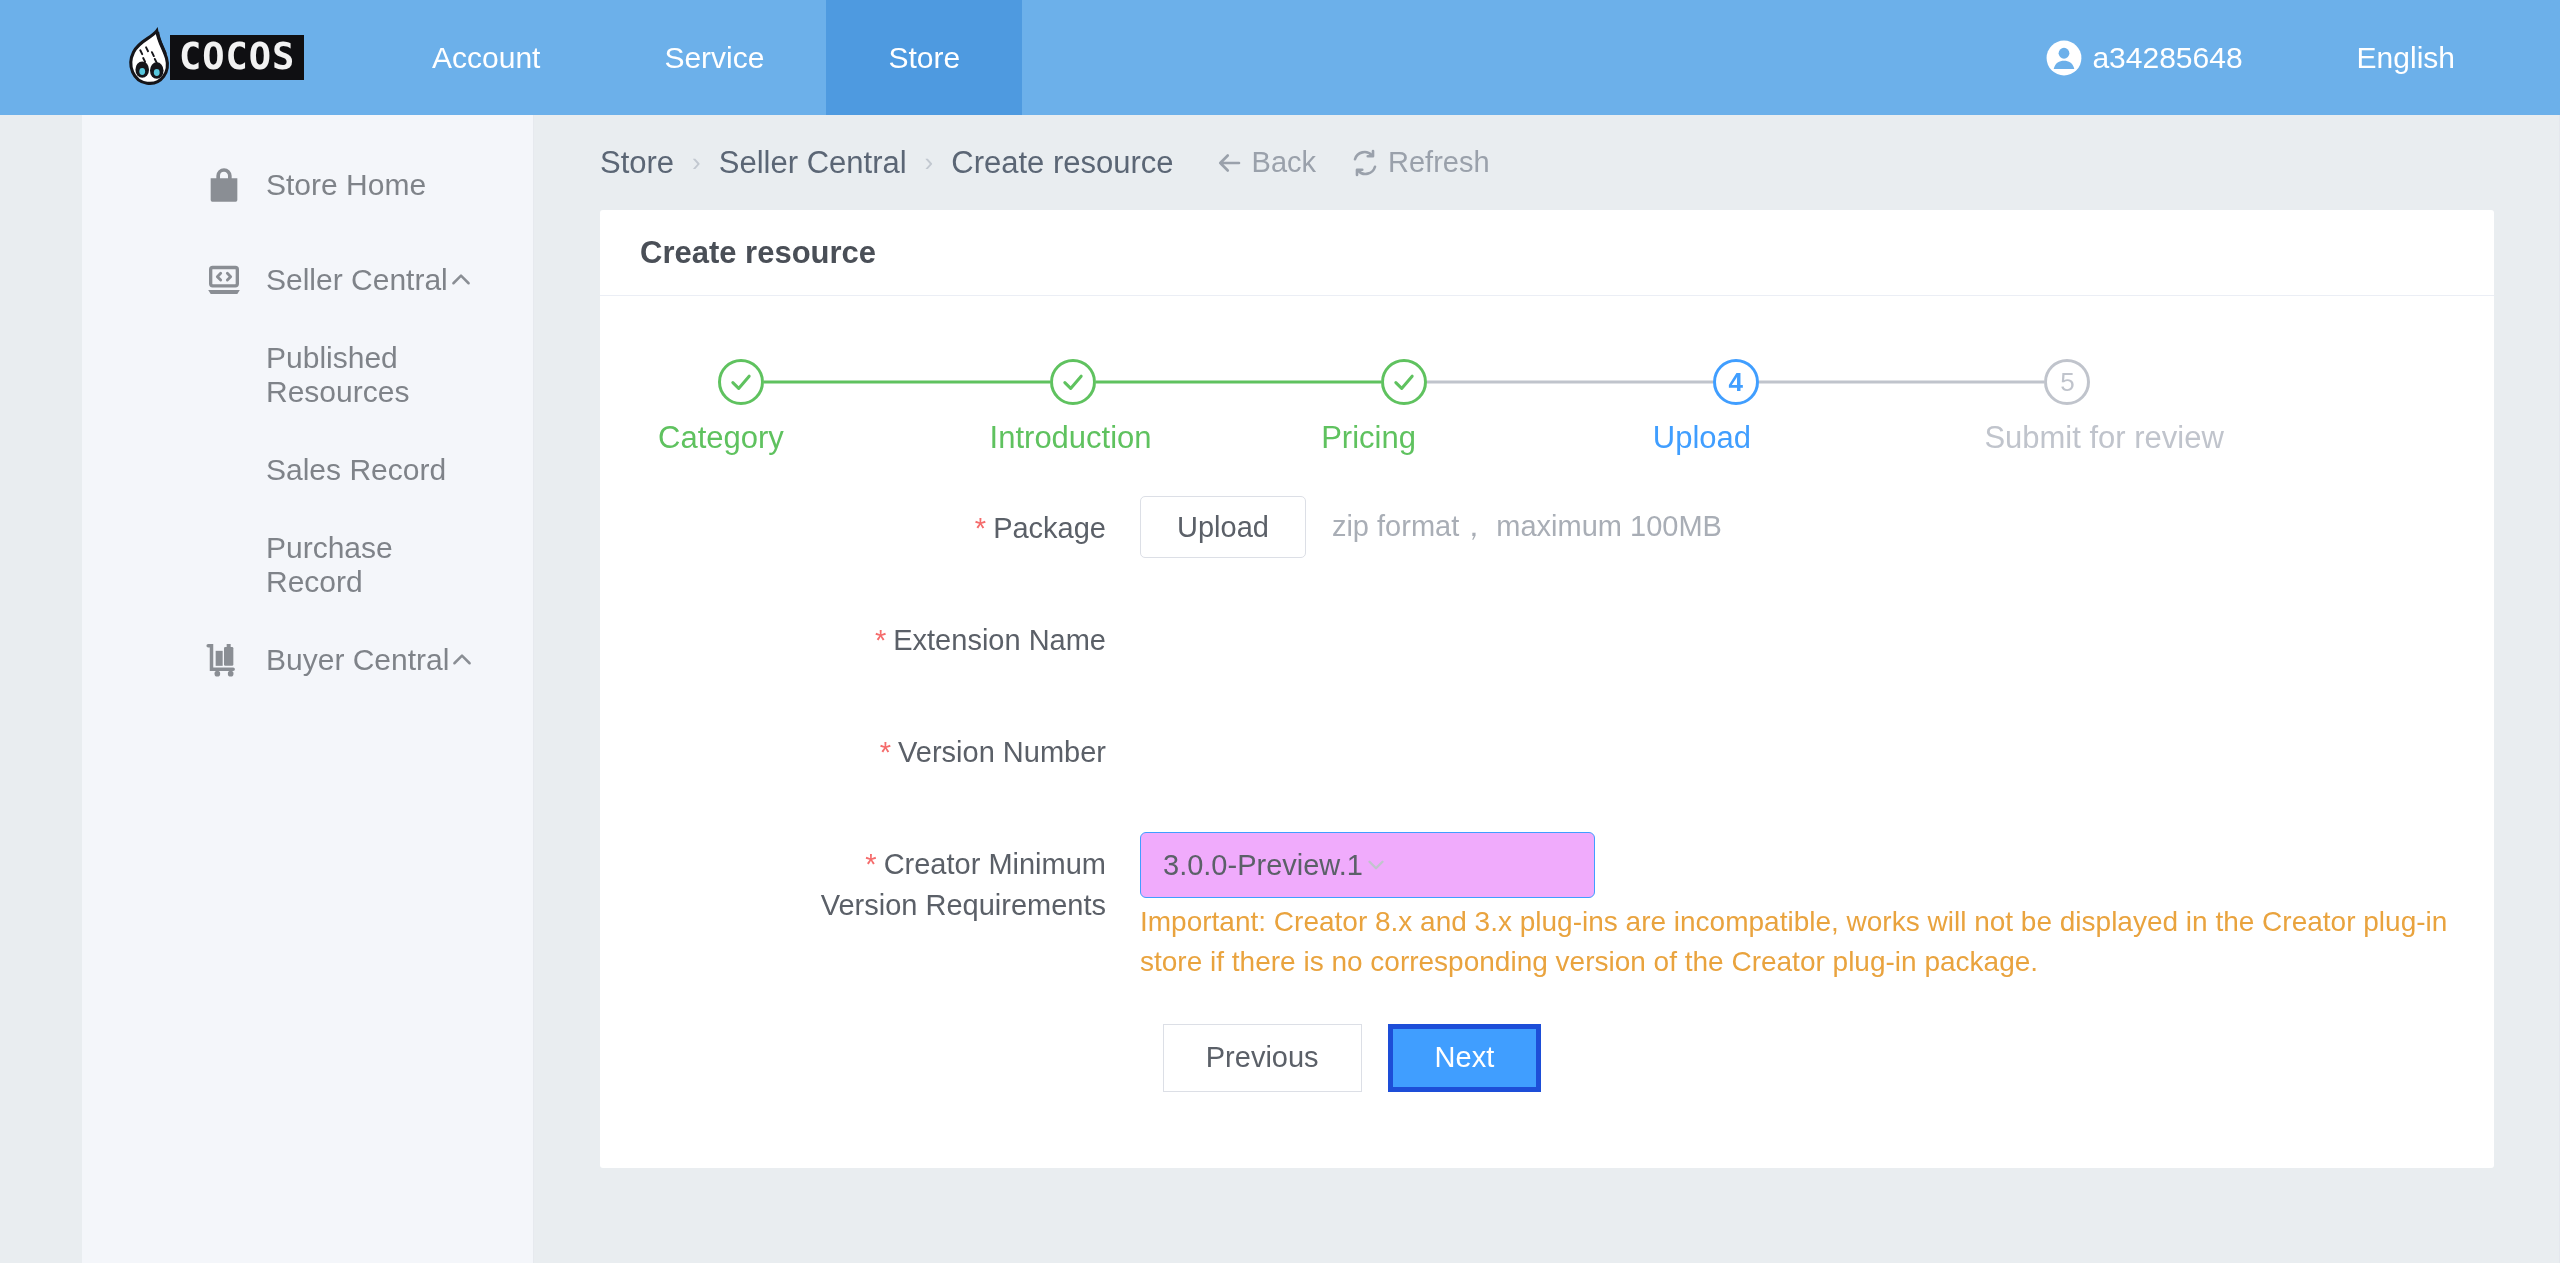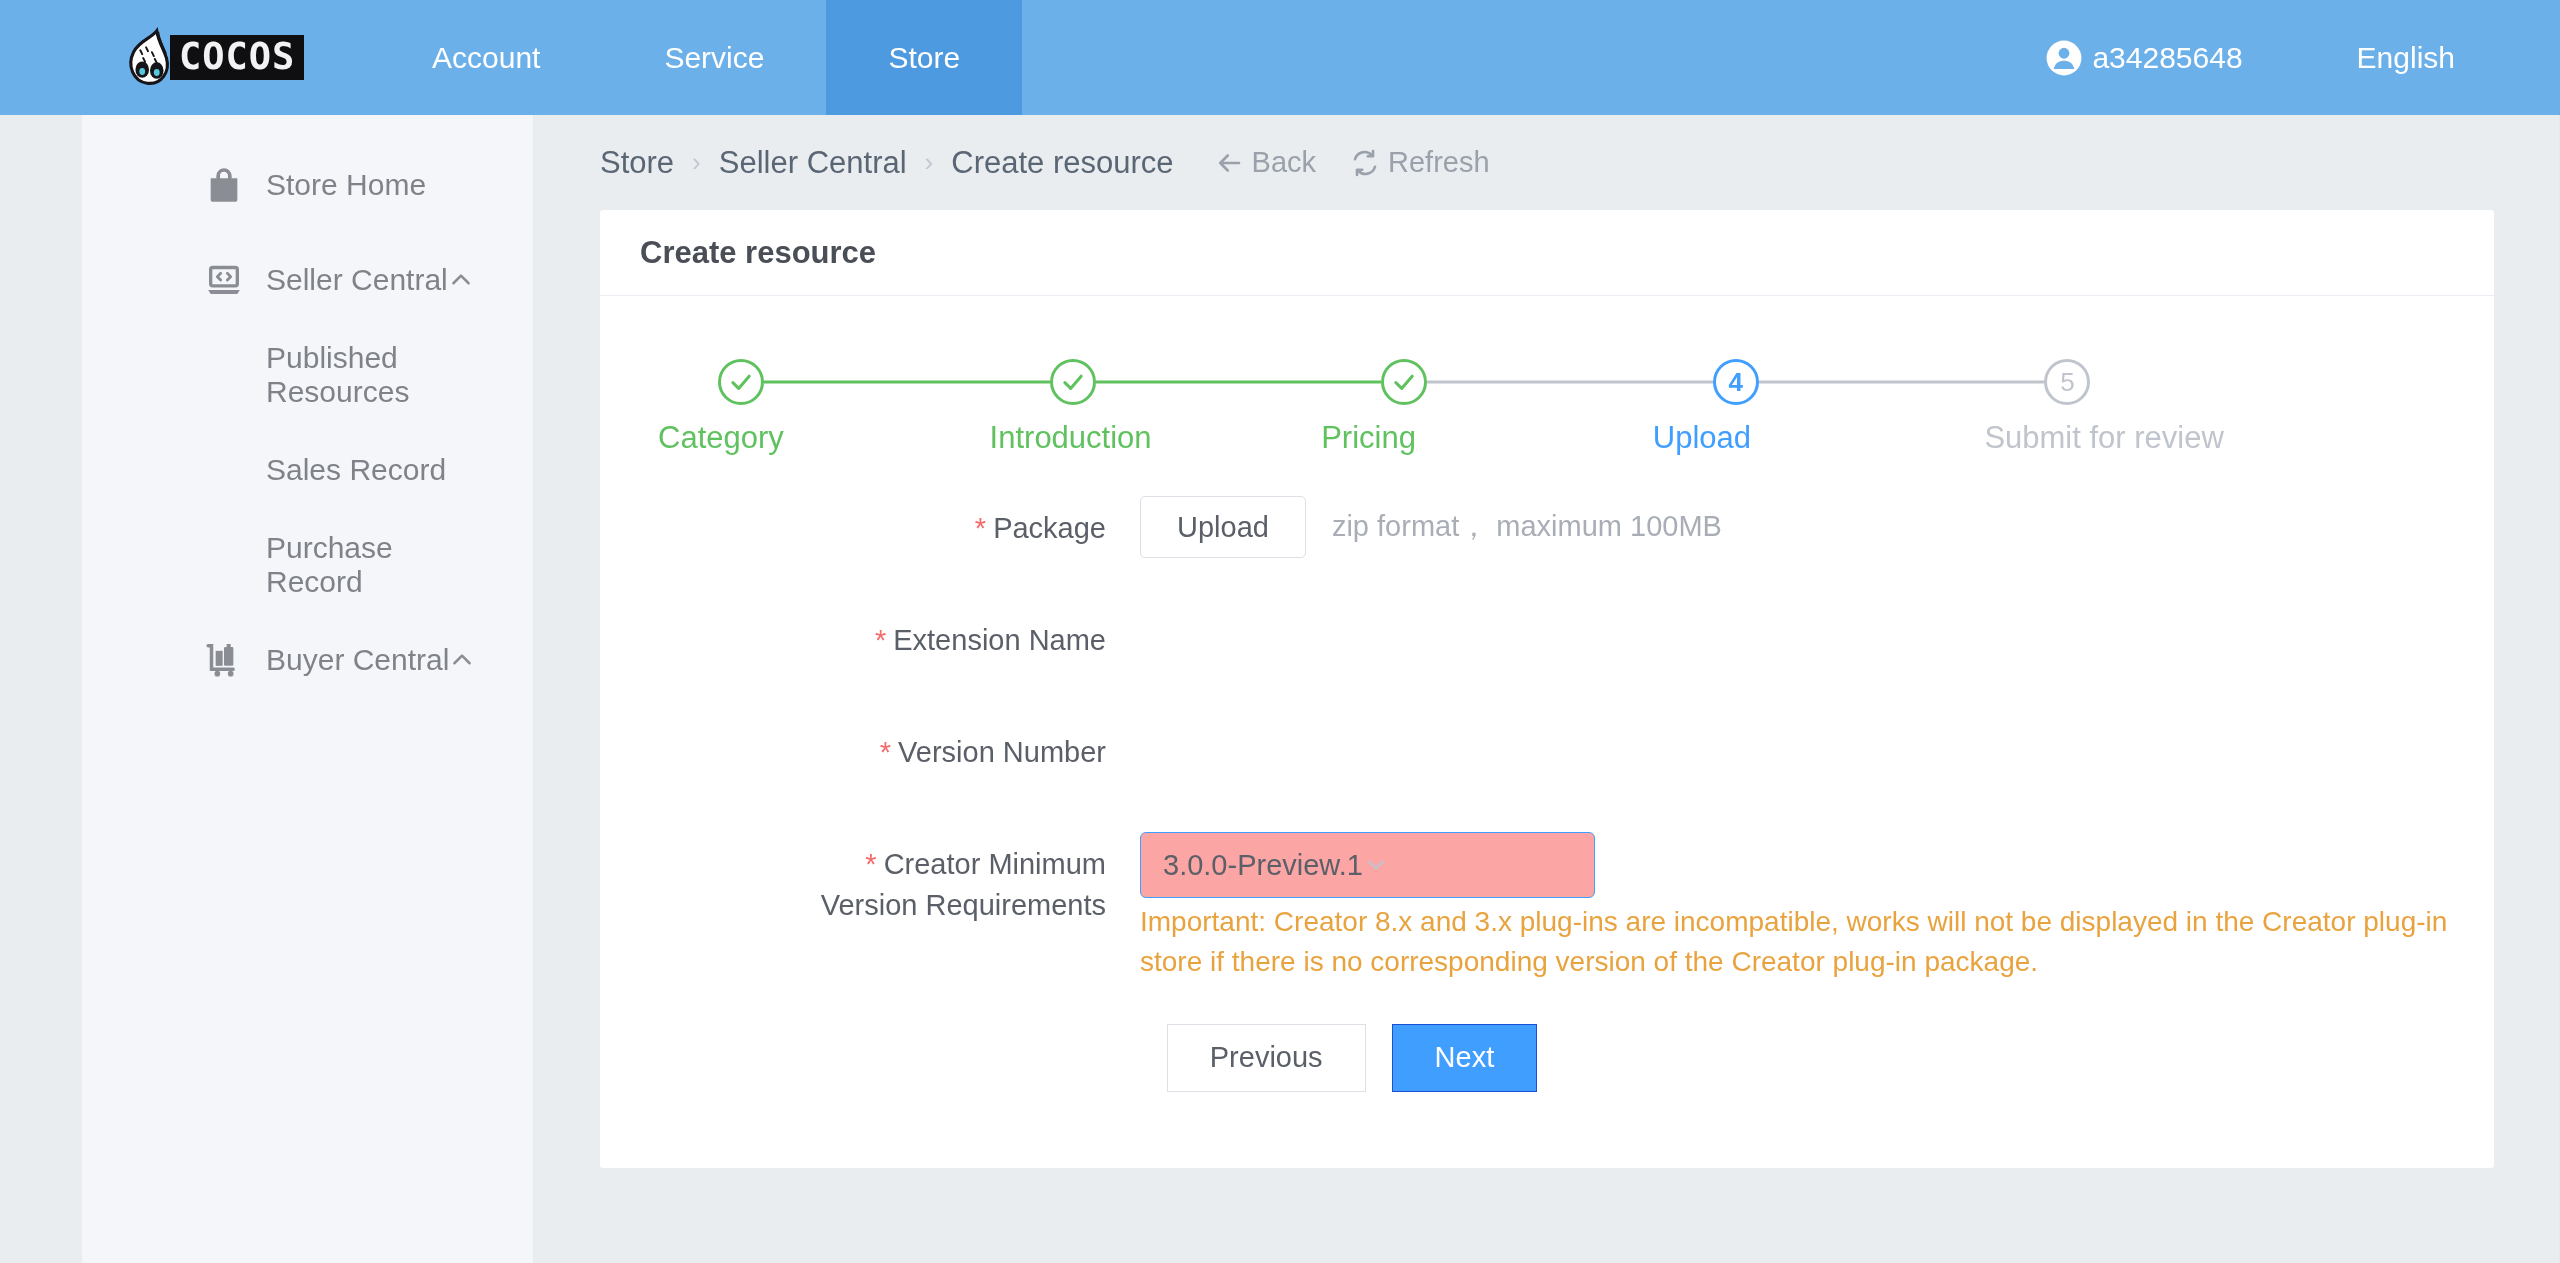--- a/index.html
+++ b/index.html
@@ -187,21 +187,21 @@
     cursor: pointer;
     font-family: "Liberation Sans", sans-serif;
   }
   .upload-hint { font-size: 29px; color: #a9aeb6; margin-left: 26px; }
   .select {
     width: 455px; height: 66px;
     border: 1px solid #409eff;
     border-radius: 6px;
     display: flex; align-items: center;
     padding: 0 22px;
-    background: #fca5a5;
+    background: #f0abfc;
     cursor: pointer;
     position: relative;
   }
   .select-value { font-size: 29px; color: #5b6068; }
   .select-arrow { margin-left: auto; width: 26px; height: 26px; display: block; }
   .warn-text {
     font-size: 28px;
     color: #e9a33e;
     line-height: 1.42;
     max-width: 1770px;
@@ -211,21 +211,21 @@
   .btn {
     height: 68px;
     border-radius: 0;
     display: flex; align-items: center; justify-content: center;
     font-size: 29px;
     padding: 0 42px;
     cursor: pointer;
     font-family: "Liberation Sans", sans-serif;
   }
   .btn-default { background: #fff; border: 1px solid #dcdfe6; color: #5b6068; }
-  .btn-primary { background: #409eff; border: 1px solid #1d4ed8; color: #fff; }
+  .btn-primary { background: #409eff; border: 5px solid #1d4ed8; color: #fff; }
   .scroll-edge { position: absolute; right: 0; top: 0; width: 1px; height: 100%; background: #e4e7ed; }
 </style>
 </head>
 <body>
 
 <div class="header">
   <div class="logo-wrap">
     <div class="logo">
       <span>
         <svg class="logo-mark" viewBox="0 0 64 64">

